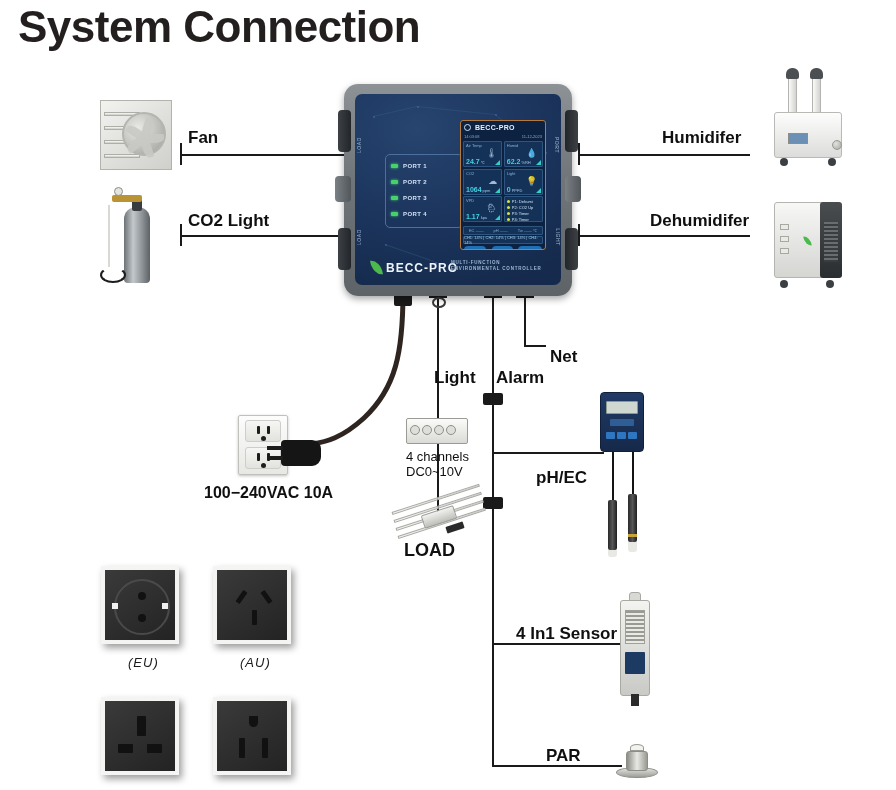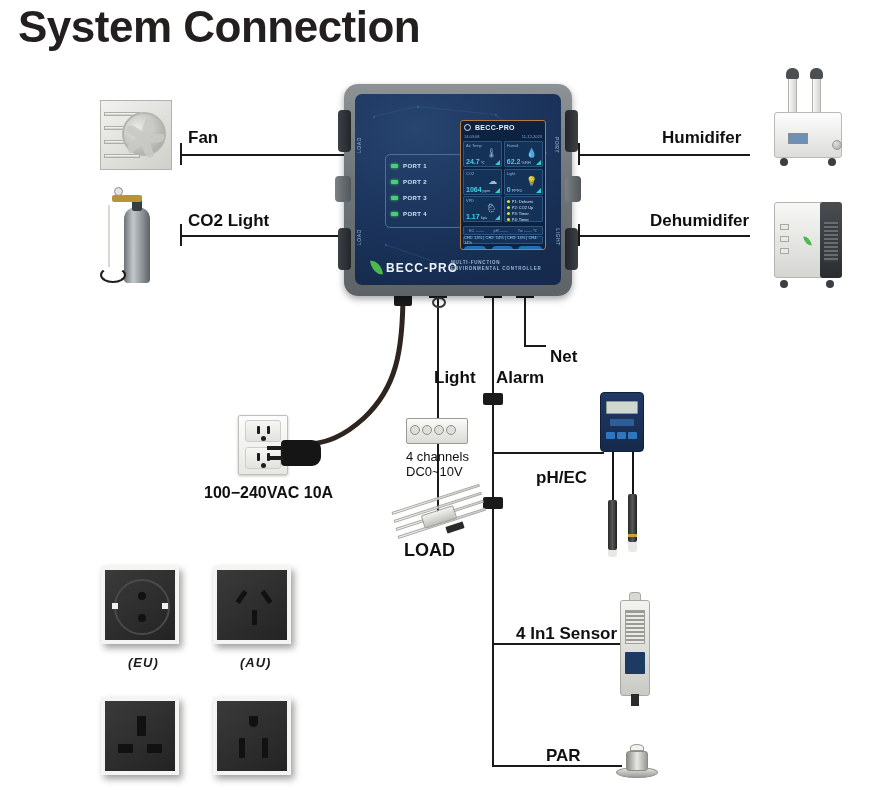--- a/index.html
+++ b/index.html
@@ -257,21 +257,21 @@
               background:#f2f2ef; border:1px solid #9a9a95;}
 
   
   .socket {
     position:absolute; width:78px; height:78px;
     background:linear-gradient(145deg,#3a3a3a,#232323);
     border:4px solid #f4f4f2;
     box-shadow:3px 4px 7px rgba(0,0,0,.38);
   }
   .sock-label {
-    position:absolute; font-size:13px; font-weight:bold; font-style:italic; color:#1a1a1a;
+    position:absolute; font-size:13px; font-weight:normal; font-style:italic; color:#1a1a1a;
     letter-spacing:1px; white-space:nowrap;
   }
   .sk-round { position:absolute; left:9px; top:9px; width:56px; height:56px; border-radius:50%;
               border:2px solid #4a4a4a;}
   .sk-hole  { position:absolute; background:#111; border-radius:50%;}
   .sk-rect  { position:absolute; background:#111; border-radius:1px;}
   .sk-white { position:absolute; background:#f0f0ee;}
 </style>
 </head>
 <body>

